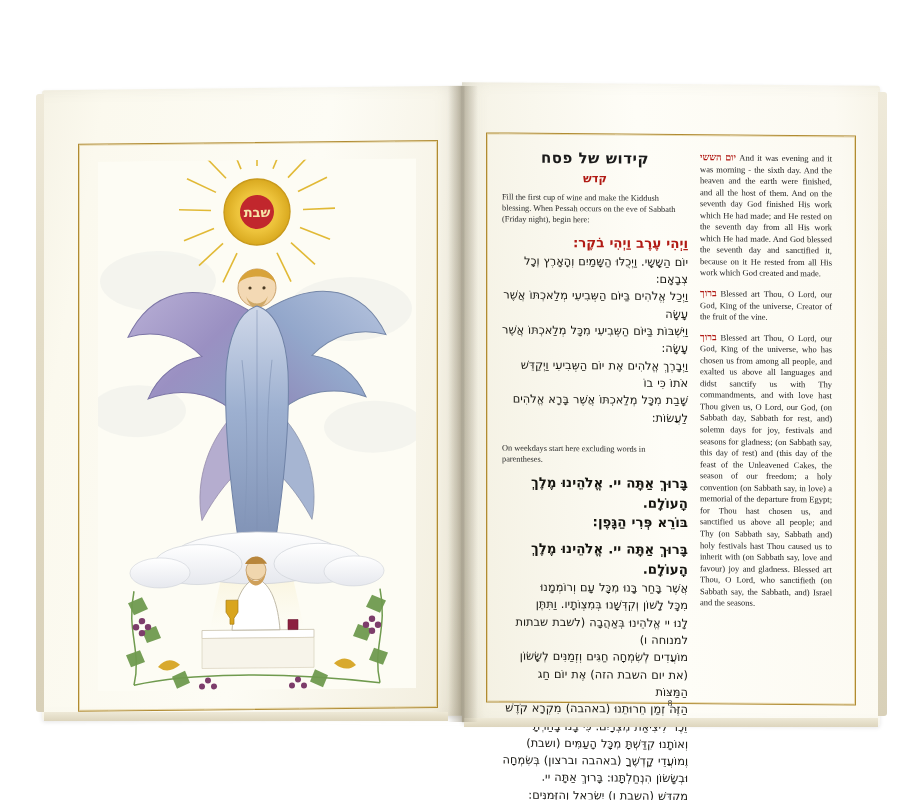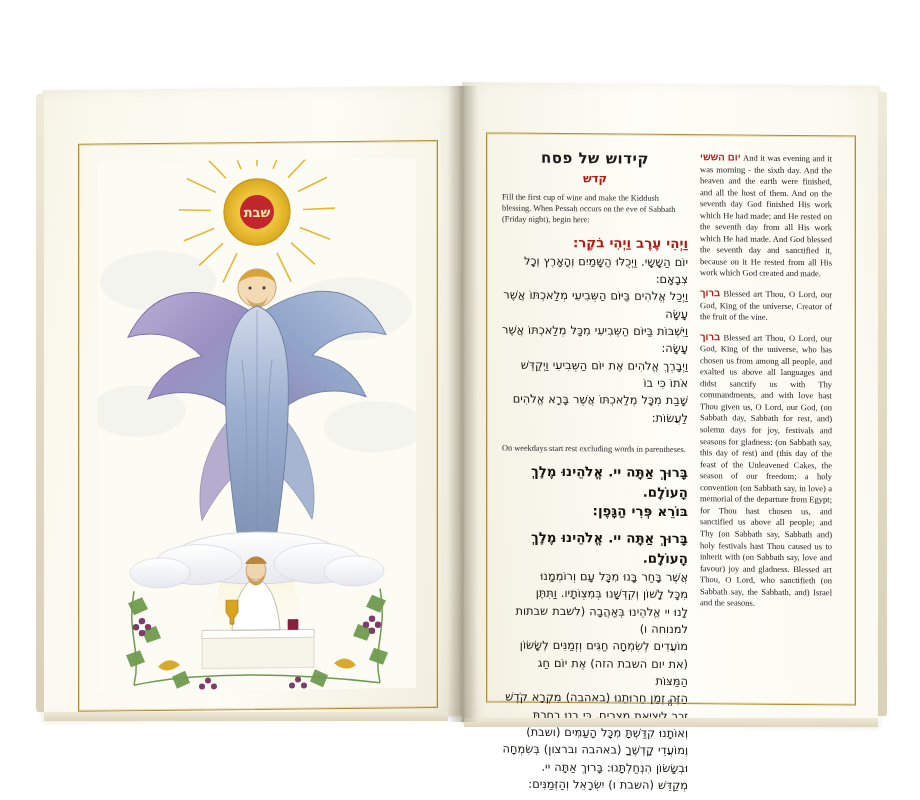--- a/index.html
+++ b/index.html
@@ -185,21 +185,21 @@
   .en-para {
     font-family: "Liberation Serif", serif;
     font-size: 8.5px;
     line-height: 1.36;
     color: #18181a;
     margin: 0 0 7px 0;
     text-align: justify;
     hyphens: auto;
   }
   .en-initial {
-    font-family: Liberation Sans, sans-serif;
+    font-family: Liberation Serif, serif;
     font-size: 9.6px;
     font-weight: bold;
     color: #b11a14;
   }
 
   .folio {
     position: absolute;
     left: 0;
     right: 0;
     bottom: -18px;
@@ -392,21 +392,21 @@
             <p class="heb-line big heb-red">וַיְהִי עֶרֶב וַיְהִי בֹקֶר:</p>
             <p class="heb-line">יוֹם הַשִָשִָי. וַיְכֻלּוּ הַשָּמַיִם וְהָאָרֶץ וְכָל צְבָאָם:</p>
             <p class="heb-line">וַיְכַל אֱלֹהִים בַּיּוֹם הַשְּבִיעִי מְלַאכְתּוֹ אֲשֶׁר עָשָׂה</p>
             <p class="heb-line">וַיִּשְׁבּוֹת בַּיּוֹם הַשְּבִיעִי מִכָּל מְלַאכְתּוֹ אֲשֶׁר עָשָׂה:</p>
             <p class="heb-line">וַיְבָרֶךְ אֱלֹהִים אֶת יוֹם הַשְּבִיעִי וַיְקַדֵּשׁ אֹתוֹ כִּי בוֹ</p>
             <p class="heb-line">שָׁבַת מִכָּל מְלַאכְתּוֹ אֲשֶׁר בָּרָא אֱלֹהִים לַעֲשׂוֹת:</p>
           </div>
 
           <div class="rubric-en">
             <br>
-            <span>On weekdays start rest excluding words in parentheses.</span>
+            <span>On weekdays start here excluding words in parentheses.</span>
           </div>
 
           <div class="heb-block">
             <p class="heb-line big">בָּרוּךְ אַתָּה יי. אֱלֹהֵינוּ מֶלֶךְ הָעוֹלָם.</p>
             <p class="heb-line big">בּוֹרֵא פְּרִי הַגָּפֶן:</p>
           </div>
 
           <div class="heb-block">
             <p class="heb-line big">בָּרוּךְ אַתָּה יי. אֱלֹהֵינוּ מֶלֶךְ הָעוֹלָם.</p>
             <p class="heb-line">אֲשֶׁר בָּחַר בָּנוּ מִכָּל עָם וְרוֹמְמָנוּ</p>

